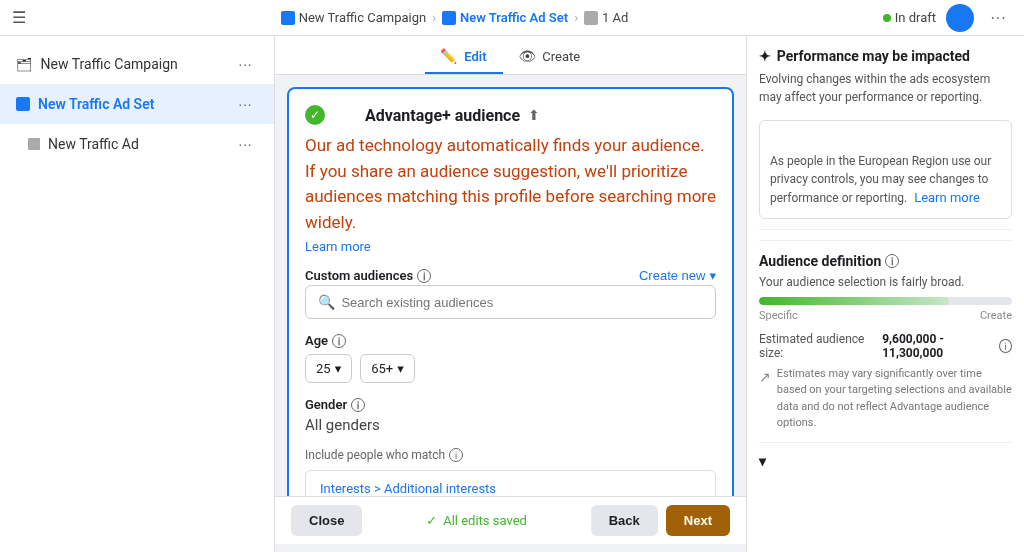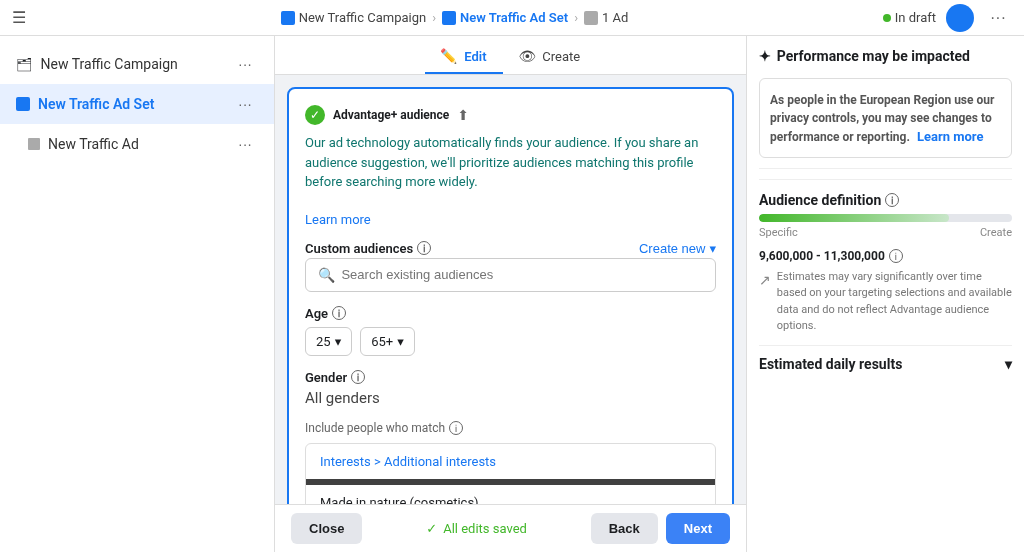--- a/index.html
+++ b/index.html
@@ -37,23 +37,23 @@
     .edit-tab { display: flex; align-items: center; gap: 6px; padding: 8px 16px; cursor: pointer; border-bottom: 2px solid transparent; font-size: 13px; color: #444; }
     .edit-tab.active { border-bottom: 2px solid #1877f2; color: #1877f2; font-weight: 600; }
     .edit-tab-icon { font-size: 14px; }
 
     
     .audience-card { background: #fff; border: 2px solid #1877f2; border-radius: 8px; margin: 12px; padding: 16px; }
 
     
     .adv-header { display: flex; align-items: center; gap: 8px; margin-bottom: 8px; }
     .adv-check { width: 20px; height: 20px; border-radius: 50%; background: #42b72a; display: flex; align-items: center; justify-content: center; color: #fff; font-size: 12px; }
-    .adv-title { font-size: 12px; font-weight: 700; color: #1c1e21; }
+    .adv-title { font-size: 16px; font-weight: 700; color: #1c1e21; margin-left: 32px; }
     .adv-pin { color: #666; font-size: 14px; cursor: pointer; }
-    .adv-desc { font-size: 13px; color: #0f766e; line-height: 1.5; margin-bottom: 20px; }
+    .adv-desc { font-size: 17px; color: #c2410c; line-height: 1.5; margin-bottom: 4px; }
     .adv-link { color: #1877f2; font-size: 13px; cursor: pointer; text-decoration: none; }
 
     
     .section-row { display: flex; align-items: center; justify-content: space-between; margin: 14px 0 2px; }
     .section-label { font-size: 13px; font-weight: 600; color: #1c1e21; display: flex; align-items: center; gap: 4px; }
     .info-icon { width: 14px; height: 14px; border-radius: 50%; border: 1px solid #666; display: inline-flex; align-items: center; justify-content: center; font-size: 10px; color: #666; cursor: pointer; }
     .create-new-btn { display: flex; align-items: center; gap: 4px; color: #1877f2; font-size: 13px; cursor: pointer; background: none; border: none; }
 
     
     .search-box { display: flex; align-items: center; gap: 6px; border: 1px solid #ccc; border-radius: 6px; padding: 8px 12px; background: #fff; }
@@ -76,33 +76,33 @@
     .targeting-item { padding: 10px 14px; font-size: 13px; border-bottom: 6px solid #404040; }
     .targeting-item:last-child { border-bottom: none; }
     .targeting-item.link-item { color: #1877f2; cursor: pointer; }
 
     
     .bottom-bar { display: flex; align-items: center; justify-content: space-between; padding: 8px 16px; background: #fff; border-top: 1px solid #ddd; position: sticky; bottom: 0; }
     .saved-text { display: flex; align-items: center; gap: 6px; color: #42b72a; font-size: 13px; }
     .bottom-actions { display: flex; gap: 8px; }
     .btn { padding: 8px 18px; border-radius: 6px; font-size: 13px; font-weight: 600; cursor: pointer; border: none; }
     .btn-secondary { background: #e4e6eb; color: #1c1e21; }
-    .btn-primary { background: #3b82f6; color: #fff; }
+    .btn-primary { background: #a16207; color: #fff; }
 
     
     .right-panel { width: 278px; background: #fff; border-left: 1px solid #ddd; overflow-y: auto; padding: 12px; }
     .panel-section { margin-bottom: 14px; }
     .panel-title { font-size: 14px; font-weight: 700; display: flex; align-items: center; gap: 6px; margin-bottom: 6px; }
     .panel-text { font-size: 12px; color: #555; line-height: 1.5; }
     .panel-divider { border: none; border-top: 1px solid #eee; margin: 10px 0; }
     .european-section { border: 1px solid #ddd; border-radius: 6px; padding: 10px; margin-top: 8px; }
     .european-header { display: flex; align-items: center; justify-content: space-between; cursor: pointer; }
     .european-label { font-size: 13px; font-weight: 600; color: #1c1e21; }
     .chevron-icon { color: #666; font-size: 12px; }
-    .european-body { font-size: 12px; color: #555; line-height: 1.5; margin-top: 2px; font-weight: bold; }
+    .european-body { font-size: 12px; color: #555; line-height: 1.5; margin-top: 21px; }
 
     
     .audience-def { border-top: 1px solid #eee; padding-top: 12px; }
     .audience-def-title { font-size: 14px; font-weight: 700; display: flex; align-items: center; gap: 4px; margin-bottom: 6px; }
     .audience-broad-text { font-size: 12px; color: #555; margin-bottom: 8px; }
     .audience-bar-container { height: 8px; background: #e4e6eb; border-radius: 4px; margin-bottom: 4px; position: relative; overflow: hidden; }
     .audience-bar-fill { height: 100%; background: linear-gradient(to right, #42b72a, #c8e6c9); border-radius: 4px; width: 75%; }
     .audience-bar-labels { display: flex; justify-content: space-between; font-size: 11px; color: #888; margin-bottom: 10px; }
     .est-size { font-size: 12px; color: #555; margin-bottom: 6px; display: flex; align-items: center; gap: 4px; }
     .est-size strong { color: #1c1e21; }
@@ -256,72 +256,74 @@
             <div class="targeting-item">
               <span>Made in nature (cosmetics)</span>
             </div>
 
           </div>
 
         </div>
       </div>
     </div>
 
-    <div class="bottom-bar" style="position:sticky;bottom:0;">
+    <div class="bottom-bar" style="position:sticky;bottom:8px;">
       <button class="btn btn-secondary">Close</button>
       <div class="saved-text">
         <span>✓</span>
         <span>All edits saved</span>
       </div>
       <div class="bottom-actions">
         <button class="btn btn-secondary">Back</button>
         <button class="btn btn-primary">Next</button>
       </div>
     </div>
   </div>
 
   <div class="right-panel">
 
     <div class="panel-section">
       <div class="panel-title">
         <span>✦</span>
         <span>Performance may be impacted</span>
       </div>
+      <p class="panel-text">Evolving changes within the ads ecosystem may affect your performance or reporting.</p>
     </div>
 
     <div class="european-section">
       <div class="european-body">
         <span>As people in the European Region use our privacy controls, you may see changes to performance or reporting.</span>
         <a class="adv-link" style="margin-left:4px;">Learn more</a>
       </div>
     </div>
 
     <hr class="panel-divider">
 
     <div class="audience-def">
       <div class="audience-def-title">
         <span>Audience definition</span>
         <span class="info-icon">ℹ</span>
       </div>
+      <p class="audience-broad-text">Your audience selection is fairly broad.</p>
       <div class="audience-bar-container">
         <div class="audience-bar-fill"></div>
       </div>
       <div class="audience-bar-labels">
         <span>Specific</span>
         <span>Create</span>
       </div>
       <div class="est-size">
+        <span>Estimated audience size:</span>
         <strong>9,600,000 - 11,300,000</strong>
         <span class="info-icon">ℹ</span>
       </div>
       <div class="est-note">
         <span class="est-note-icon">↗</span>
         <span>Estimates may vary significantly over time based on your targeting selections and available data and do not reflect Advantage audience options.</span>
       </div>
     </div>
 
     <div class="daily-results-title">
-      <span>Estimated daily results</span>
       <span>▾</span>
     </div>
   </div>
 
 </div>
 
 </body></html>

